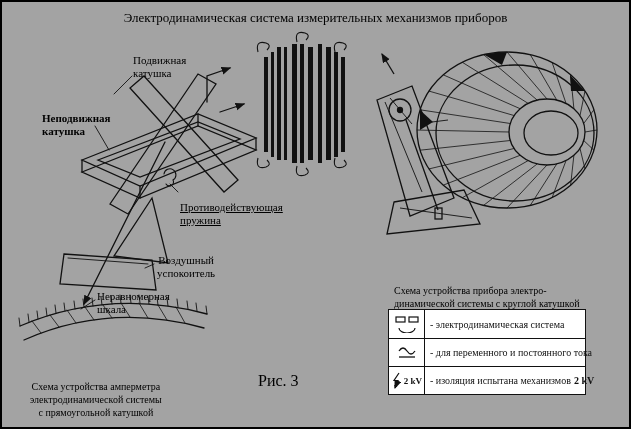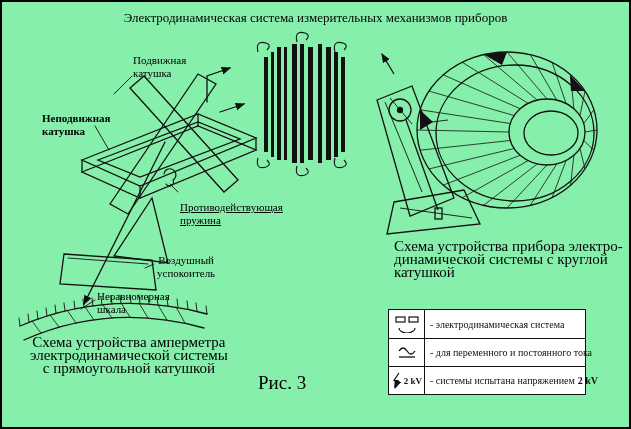--- a/index.html
+++ b/index.html
@@ -1,31 +1,31 @@
 <!DOCTYPE html>
 <html><head>
 <meta charset="utf-8">
 <style>
   html,body { margin:0; padding:0; background:#fff; }
   .canvas {
     position:relative; width:631px; height:429px; box-sizing:border-box;
-    border:2px solid #000; background:#86efac; overflow:hidden;
+    border:2px solid #000; background:#a3a3a3; overflow:hidden;
     font-family:"Liberation Serif", serif; color:#111;
   }
   .art { position:absolute; left:0; top:0; }
   .title {
     position:absolute; top:8px; left:0; right:0; text-align:center;
     font-size:13px; color:#000;
   }
   .lbl {
     position:absolute; font-size:11px; line-height:13px;
     white-space:pre-line; color:#000;
   }
-  .caption { position:absolute; font-size:15px; line-height:13px; white-space:pre-line; color:#000; }
-  .figlabel { position:absolute; left:256px; top:370px; font-size:19px; color:#000;text-align:right; }
+  .caption { position:absolute; font-size:10px; line-height:13px; white-space:pre-line; color:#000;margin-top:44px; }
+  .figlabel { position:absolute; left:256px; top:370px; font-size:16px; color:#000;text-align:right; }
   .legend {
     position:absolute; left:386px; top:307px; width:198px; box-sizing:border-box;
     border:1.5px solid #111; background:#fff;
   }
   .legend-row {
     display:grid; grid-template-columns:36px 1fr; align-items:center; height:28px;
     box-sizing:border-box;
   }
   .legend-row + .legend-row { border-top:1px solid #111; }
   .legend-sym {
@@ -192,18 +192,18 @@
 
     <div class="legend-row">
       <div class="legend-sym">
         <svg width="11" height="18" viewBox="0 0 11 18">
           <path d="M8 1 L3 8.5 L7 8.5 L4 16" stroke="#111" fill="none" stroke-width="1.2" marker-end="url(#arr)"></path>
           <path d="M4 16 L3 12.8 L6.3 14.2 Z" fill="#111"></path>
         </svg>
         <span class="sym-kv">2 kV</span>
       </div>
       <div class="legend-label">
-        <span>- системы испытана напряжением</span><span class="legend-bold">2 kV</span>
+        <span>- изоляция испытана механизмов</span><span class="legend-bold">2 kV</span>
       </div>
     </div>
 
   </div>
 </div>
 
 </body></html>

